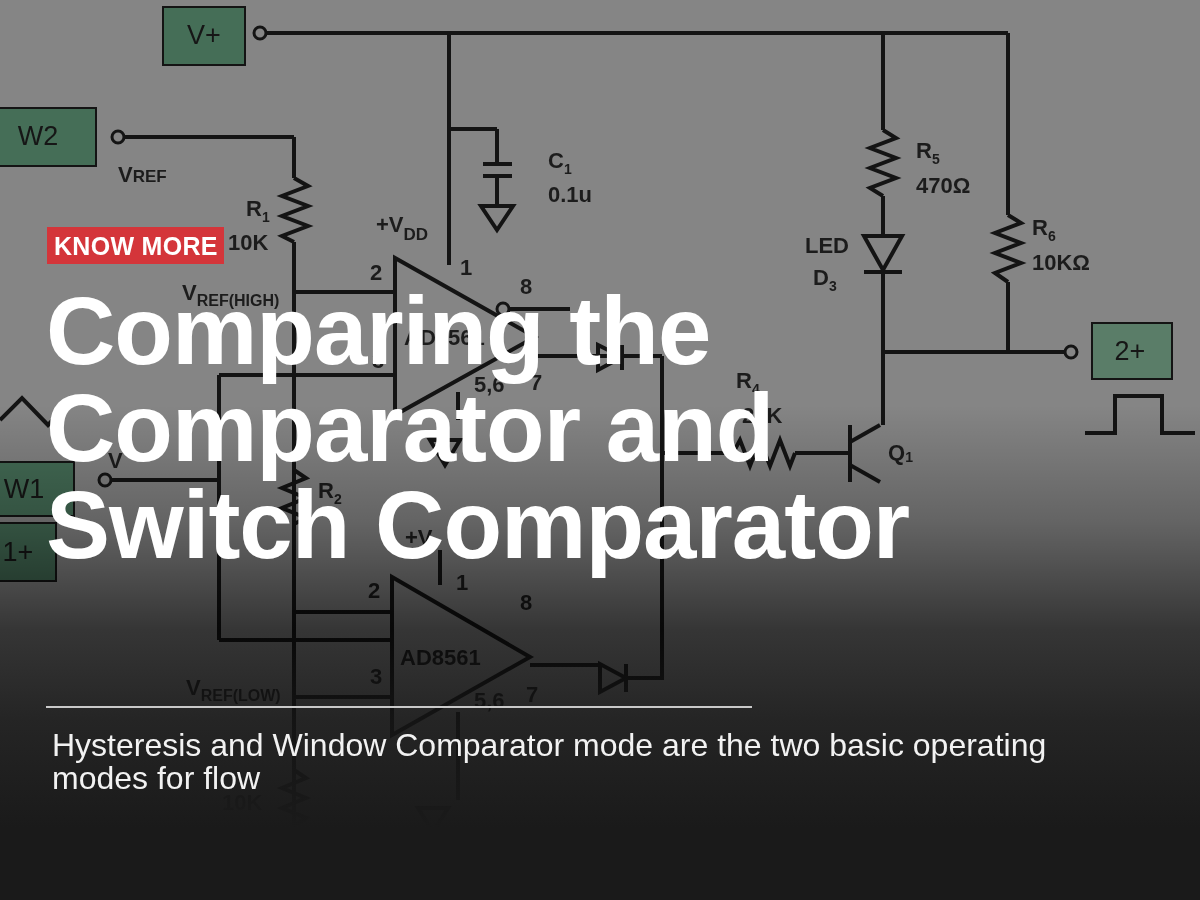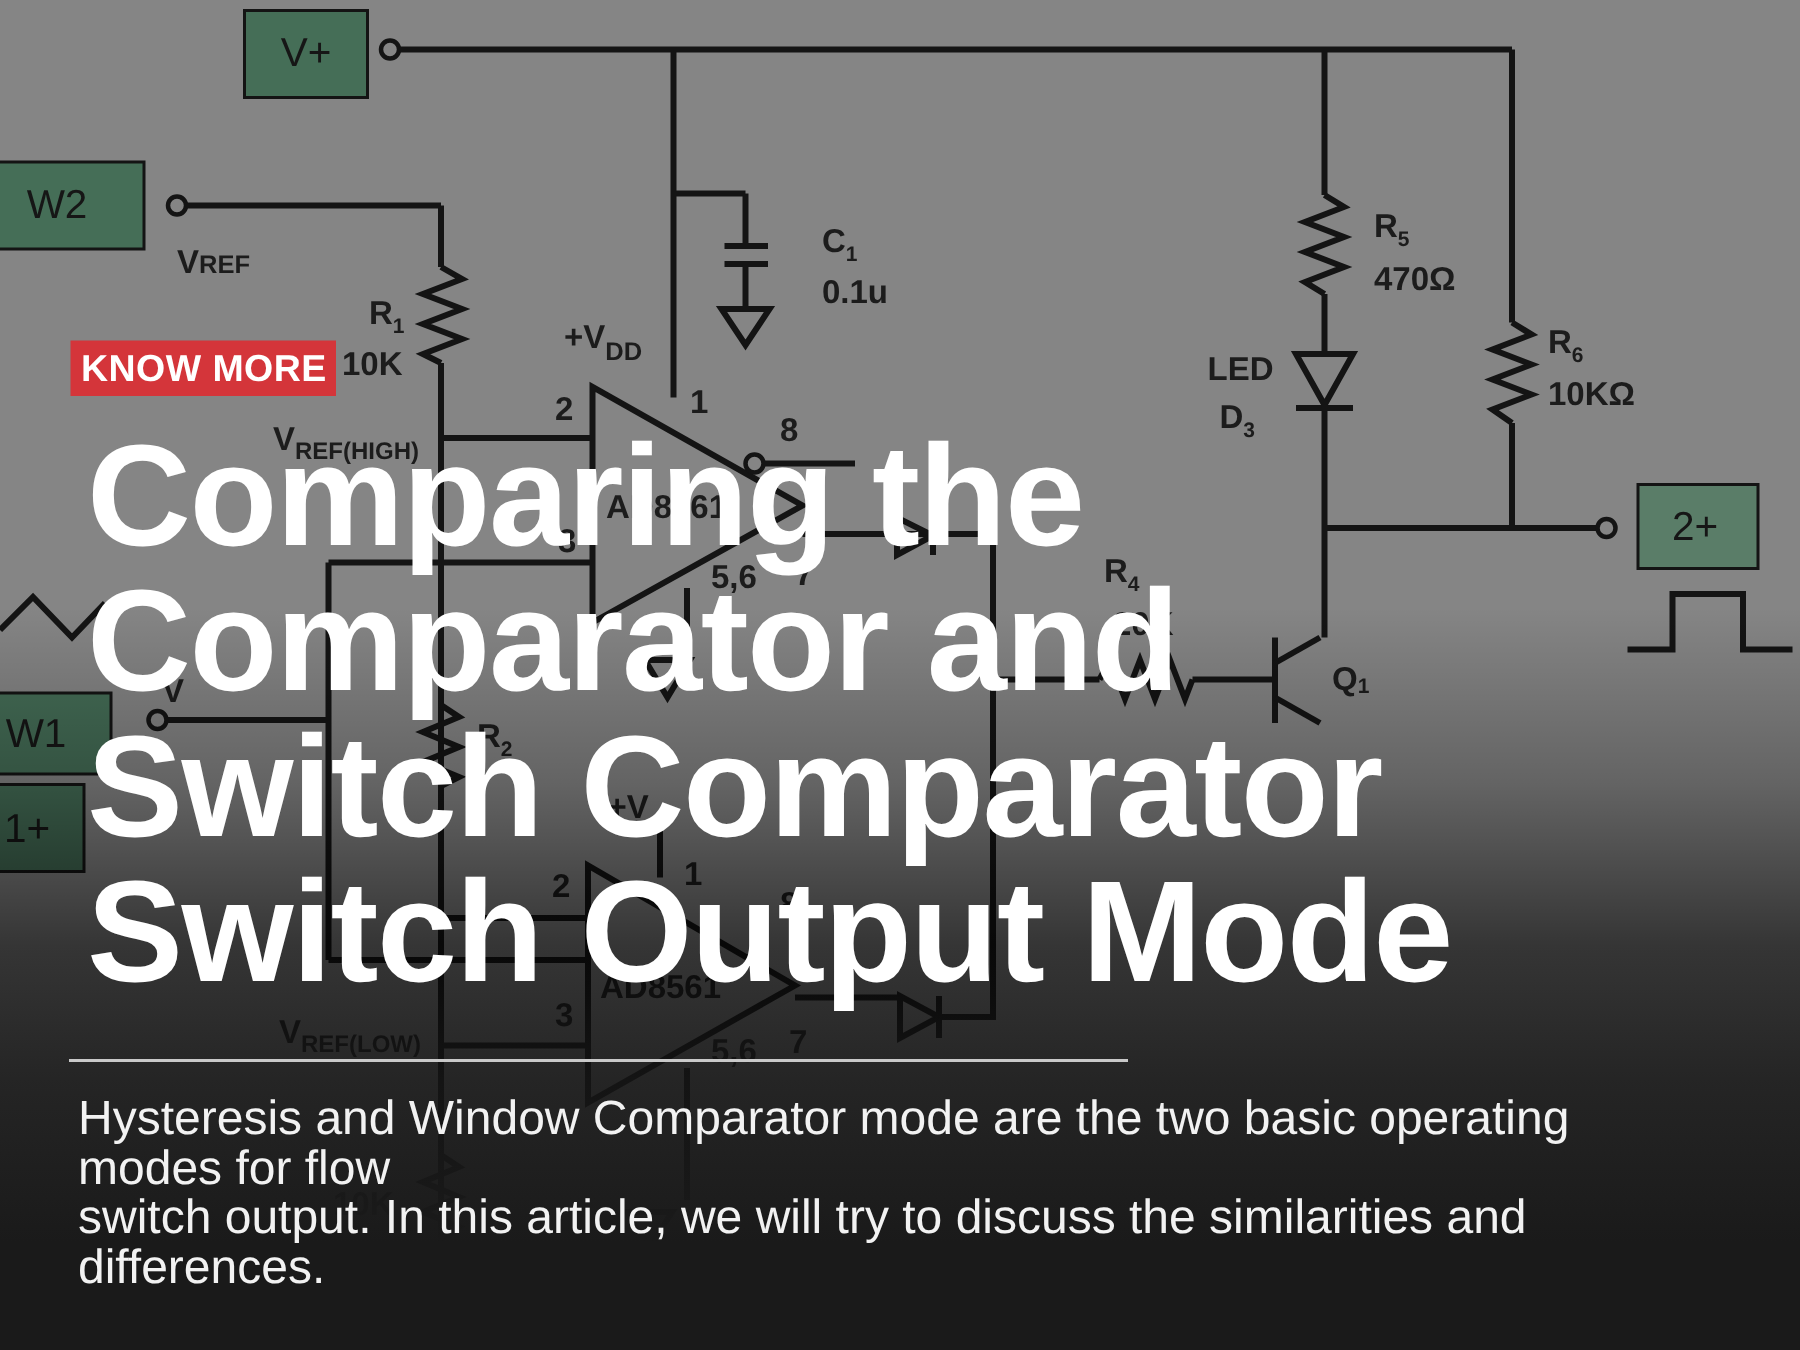--- a/index.html
+++ b/index.html
@@ -25,21 +25,21 @@
     }
     .content { position: absolute; left: 46px; top: 0; right: 0; }
     .tag {
       position: absolute; left: 1px; top: 227px;
       background: #d4353a; color: #fff;
       font-weight: bold; font-size: 25px; letter-spacing: 0.3px;
       padding: 4px 6px 3px 7px; line-height: 30px;
       cursor: pointer;
     }
     .title {
-      position: absolute; left: 12px; top: 282px; width: 1100px;
+      position: absolute; left: 0; top: 282px; width: 1100px;
       margin: 0; color: #fff; font-weight: bold;
       font-size: 96px; line-height: 97px; letter-spacing: -1px;
     }
     .divider {
       position: absolute; left: 0; top: 706px; width: 706px; height: 2px;
       background: #c9c9c9;
     }
     .desc {
       position: absolute; left: 6px; top: 729px; width: 1000px;
       margin: 0; color: #f2f2f2; font-size: 32px; line-height: 33px;
@@ -196,23 +196,21 @@
 
   <div class="shade"></div>
 
   <div class="content">
     <a class="tag">KNOW MORE</a>
 
     <h1 class="title">
       <span>Comparing the</span><br>
       <span>Comparator and</span><br>
       <span>Switch Comparator</span><br>
-      <span>Switch Output Mode</span>
     </h1>
 
     <div class="divider"></div>
 
     <p class="desc">
       <span>Hysteresis and Window Comparator mode are the two basic operating modes for flow</span><br>
-      <span>switch output. In this article, we will try to discuss the similarities and differences.</span>
     </p>
   </div>
 </div>
 
 </body></html>

